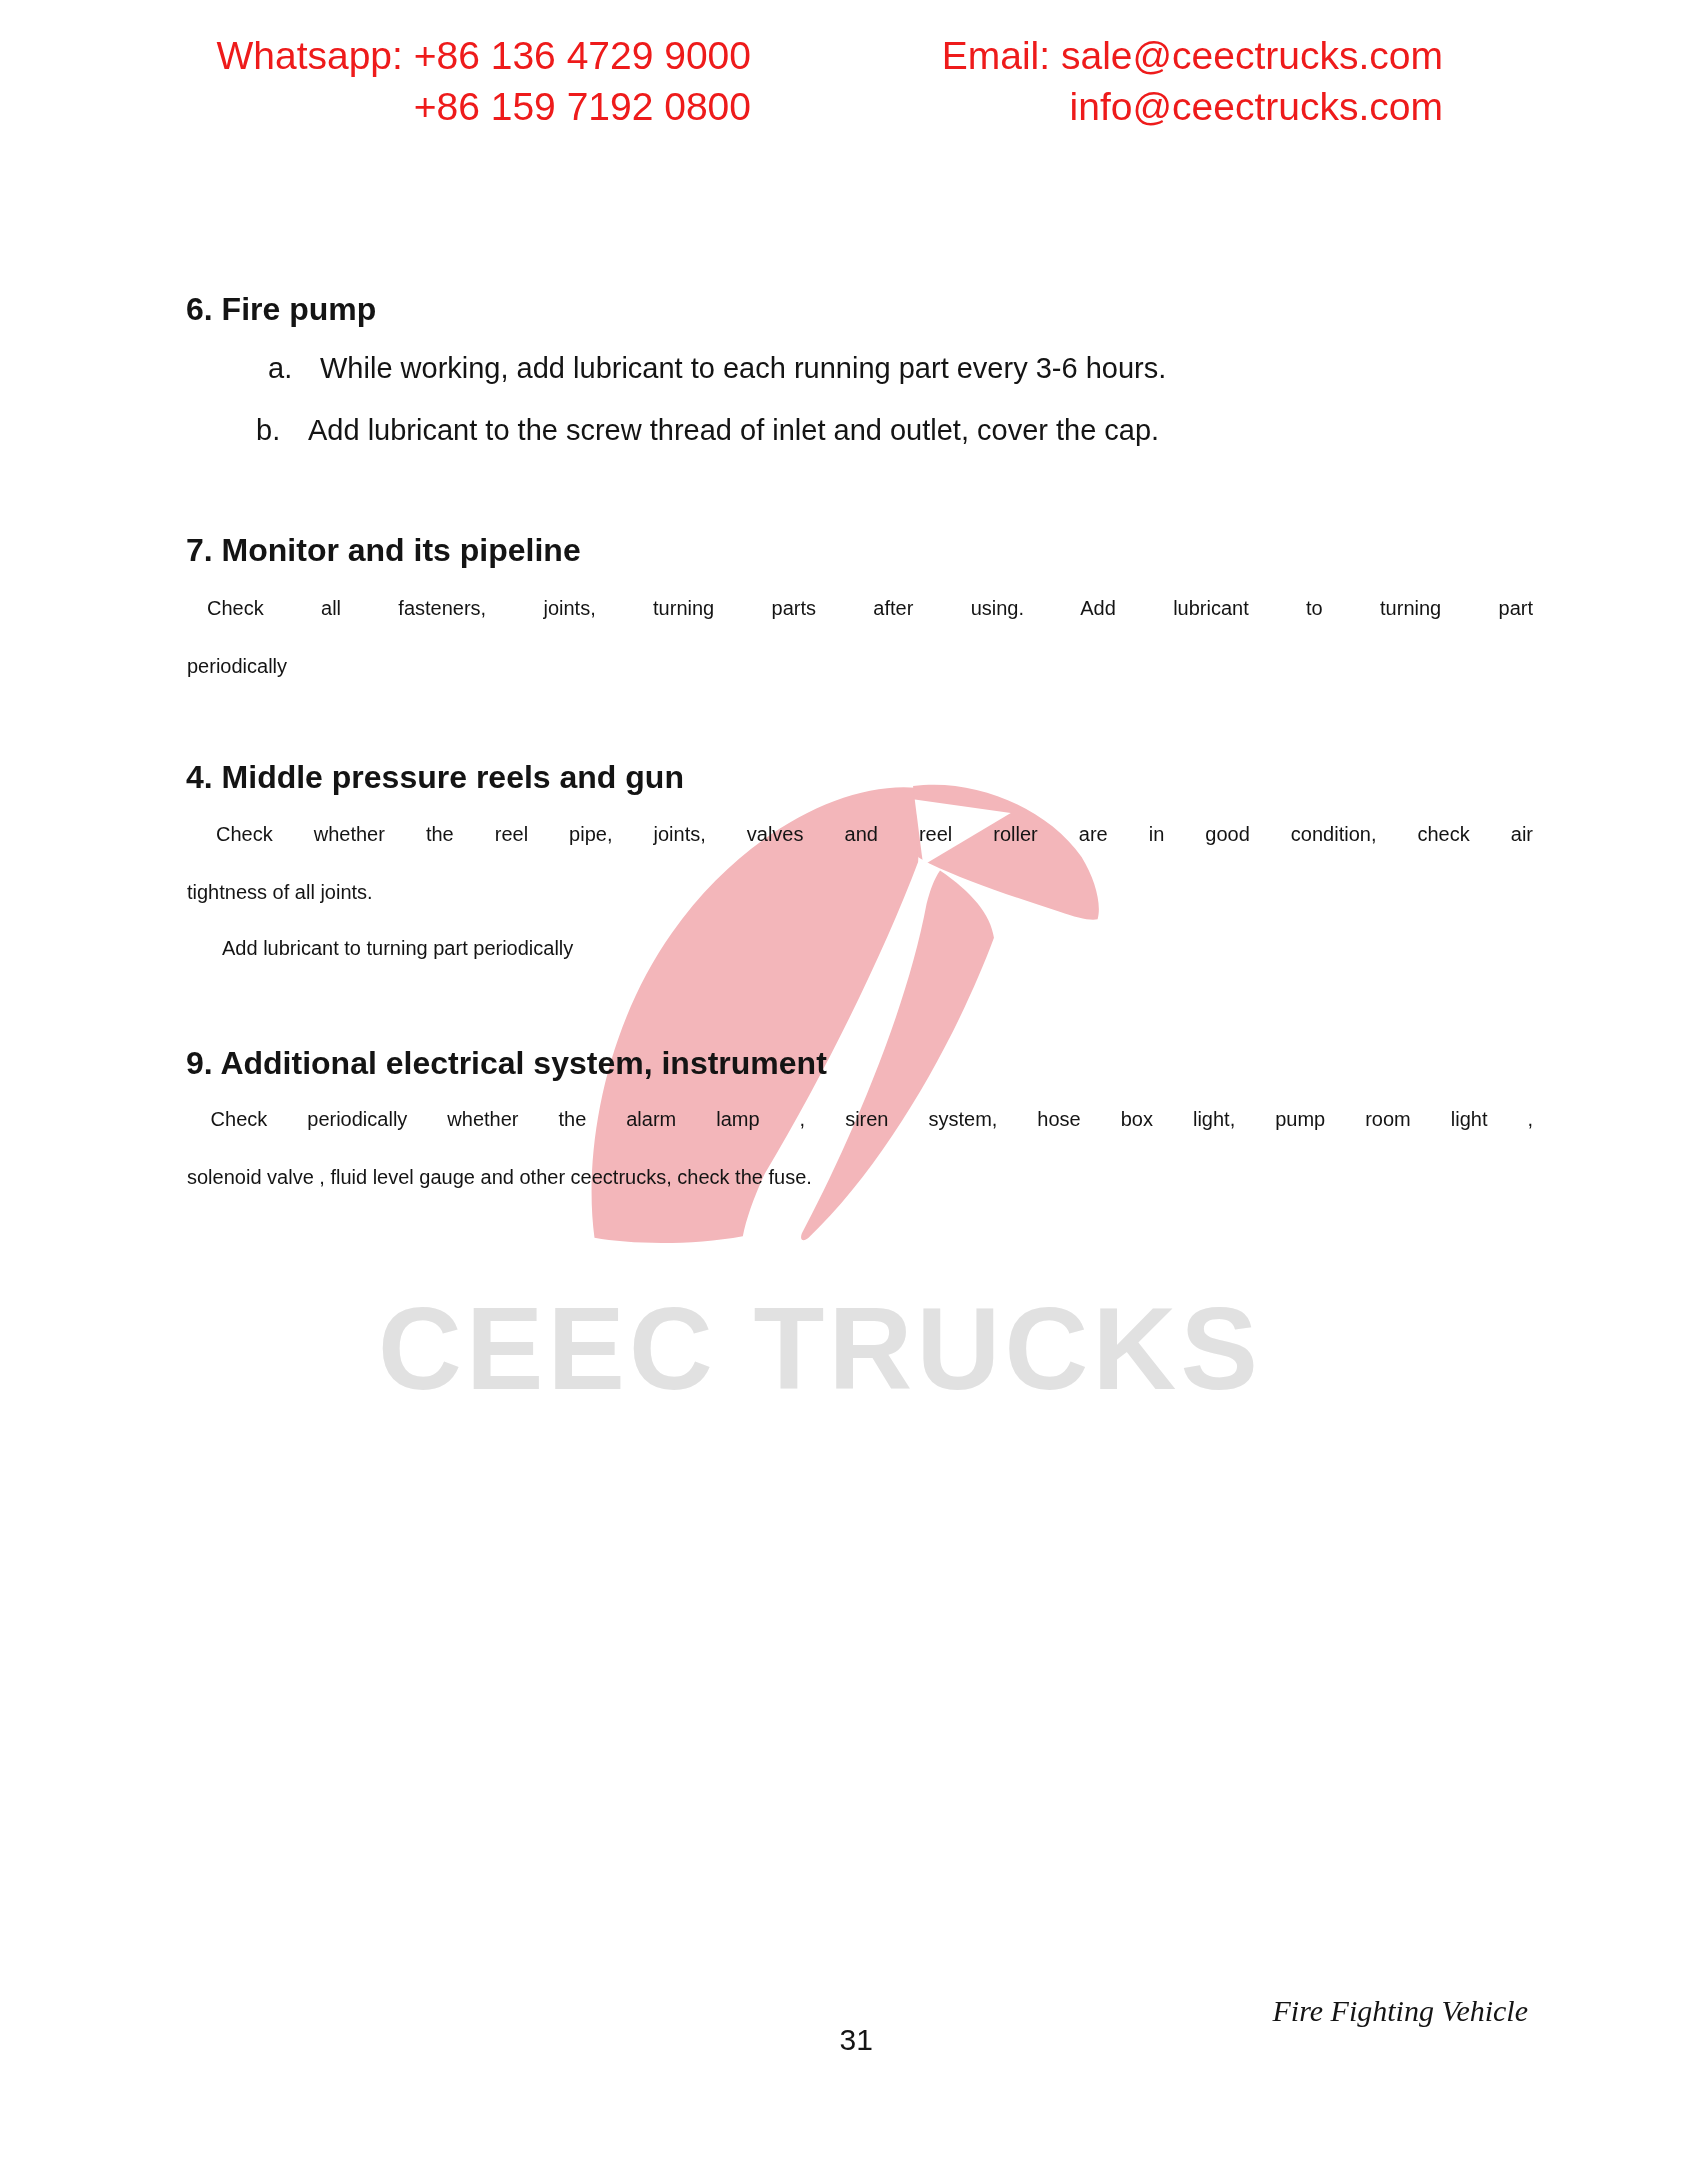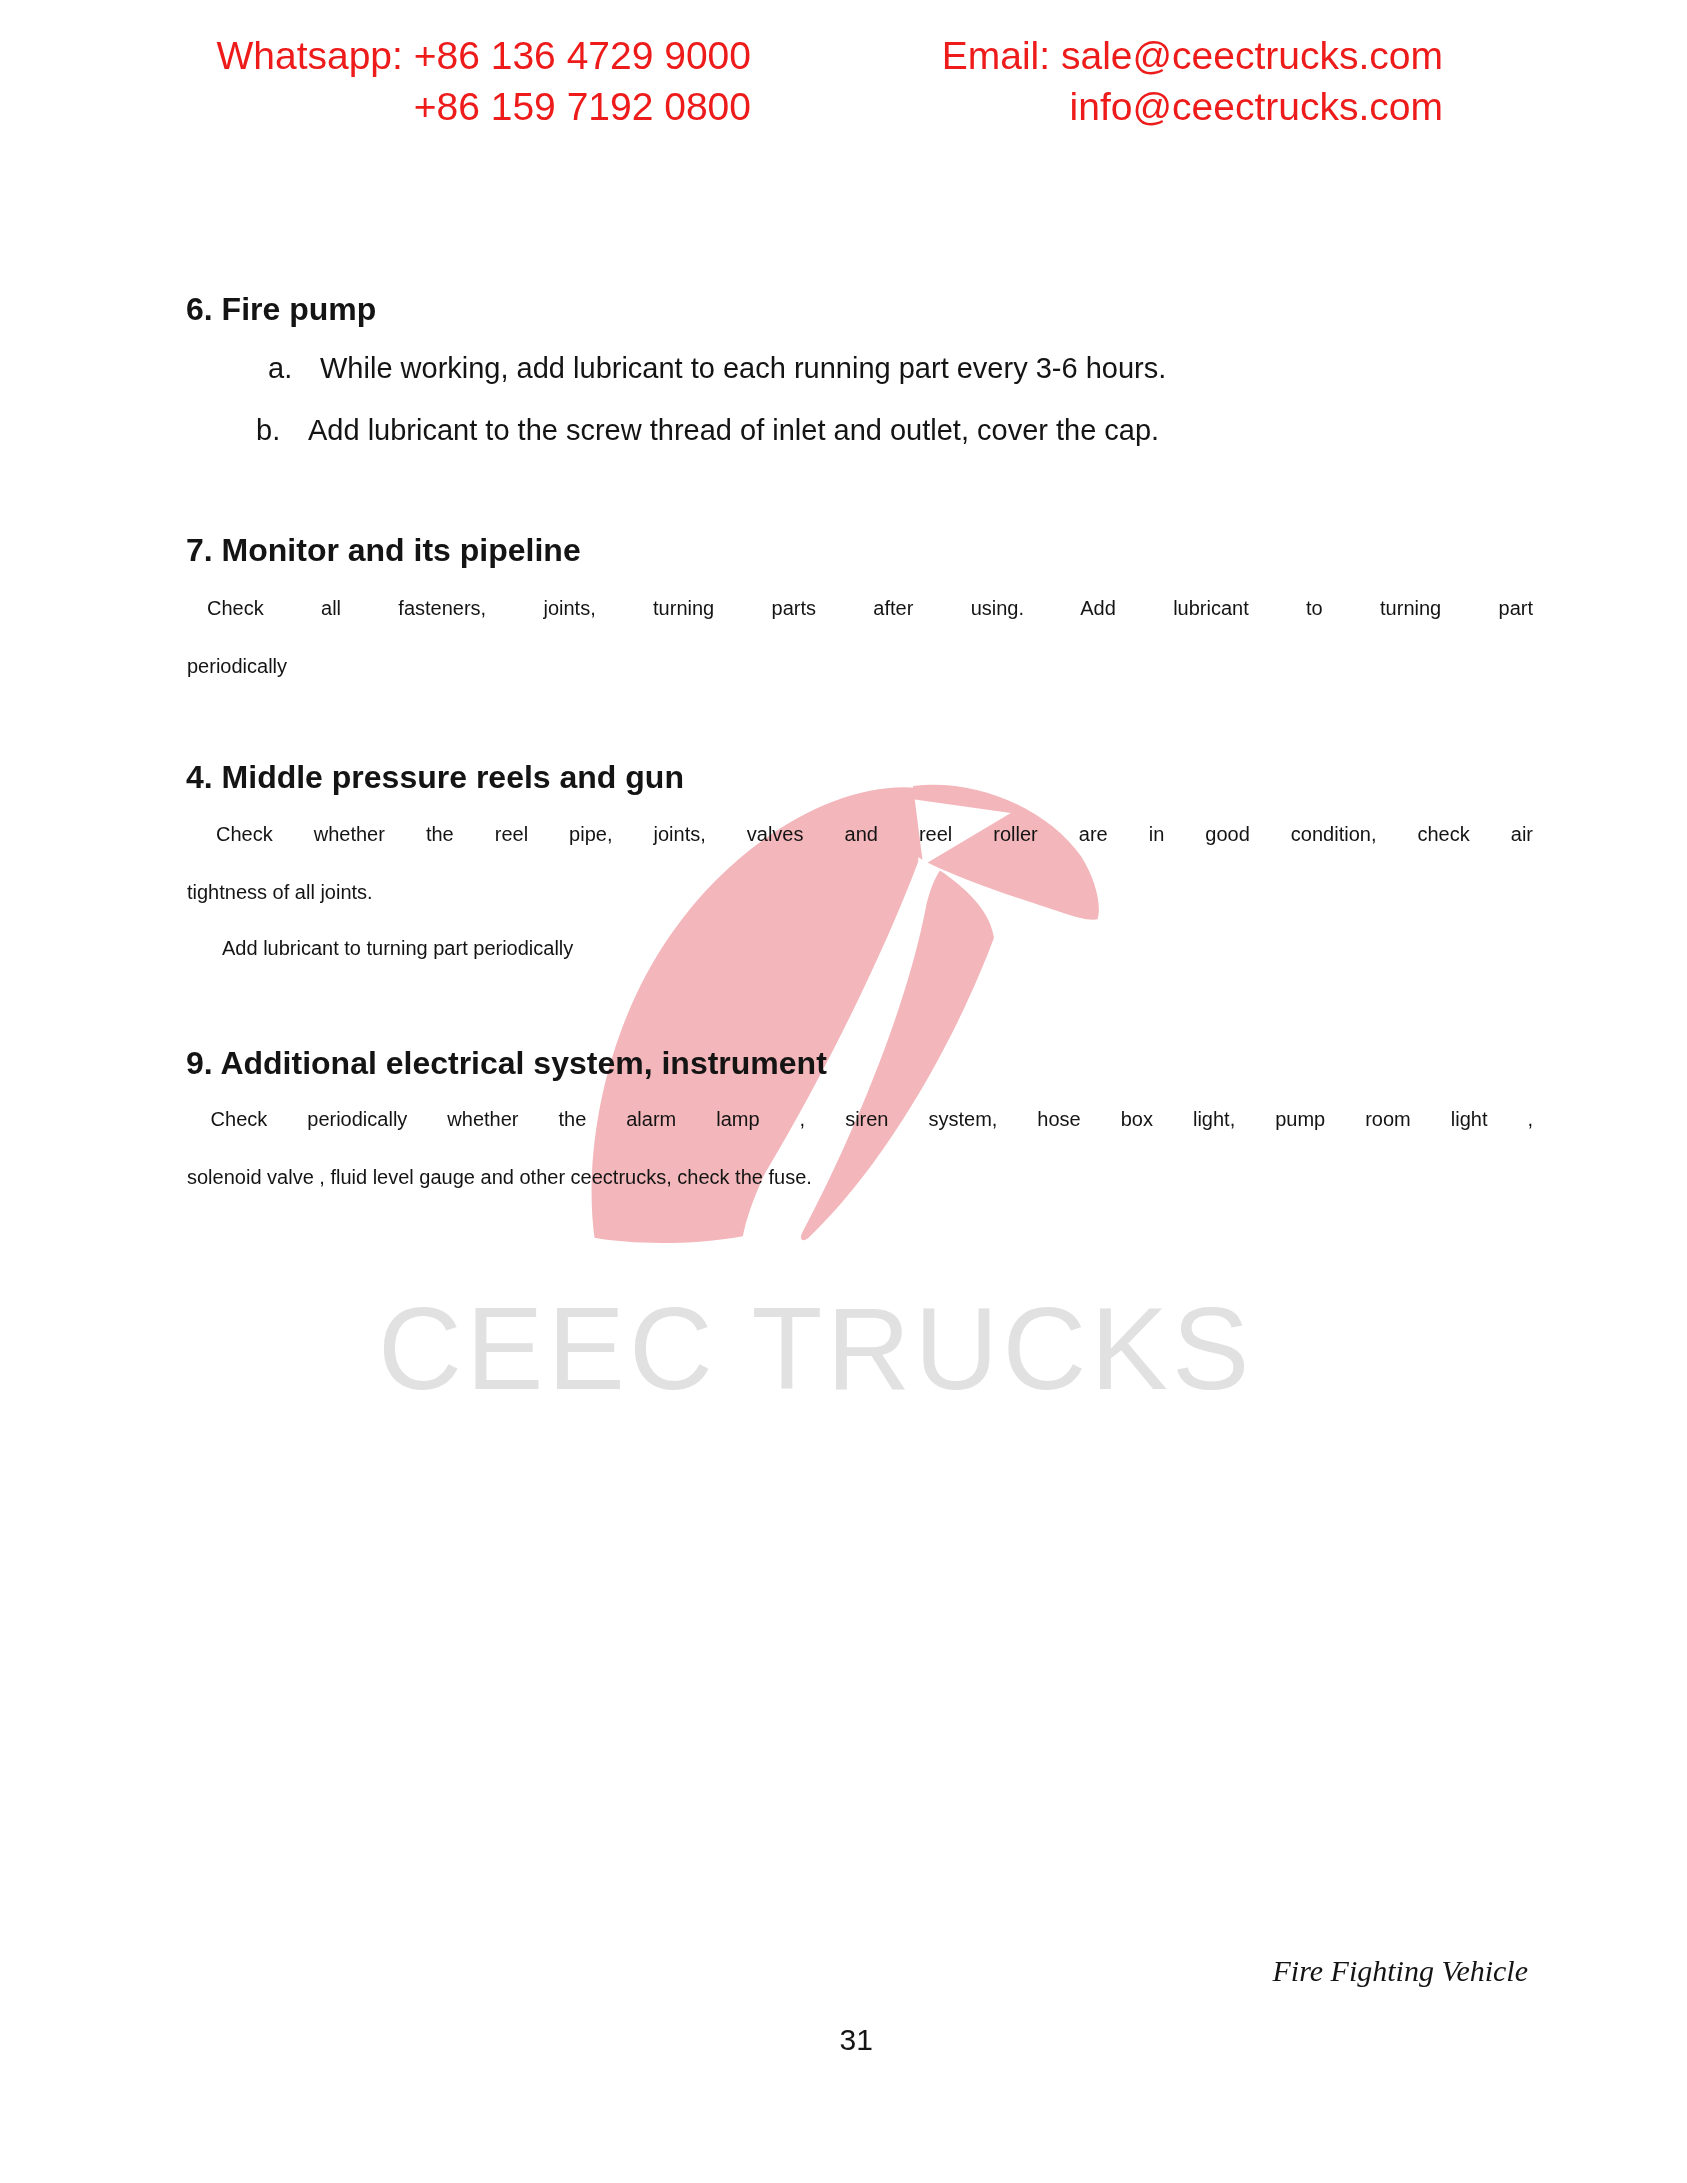--- a/index.html
+++ b/index.html
@@ -35,21 +35,21 @@
   
   .wm-layer{position:absolute;inset:0;z-index:0;}
   .wm-logo{position:absolute;left:591px;top:776px;width:516px;height:477px;}
   .wm-logo .lp{fill:var(--logo-pink);}
   .wm-logo .wh{fill:#ffffff;}
   .wm-text{
     position:absolute;
     left:378px;
     top:1282px;
     font-size:116px;
-    font-weight:normal;
+    font-weight:bold;
     letter-spacing:4.2px;
     color:var(--watermark-gray);
     white-space:nowrap;
   }
   
   .content{position:absolute;inset:0;z-index:1;}
   .sec-h{
     position:absolute;
     left:186px;
     font-size:32px;
@@ -80,21 +80,21 @@
     left:12.7px;
     top:2021px;
     width:1687px;
     text-align:center;
     font-size:30px;
     line-height:37px;
   }
   .doc-title{
     position:absolute;
     right:159px;
-    top:1952px;
+    top:1992px;
     font-size:30px;
     line-height:37px;
     font-style:italic;
     font-family:"Liberation Serif", serif;
     white-space:nowrap;
   }
 </style>
 </head>
 <body>
 

